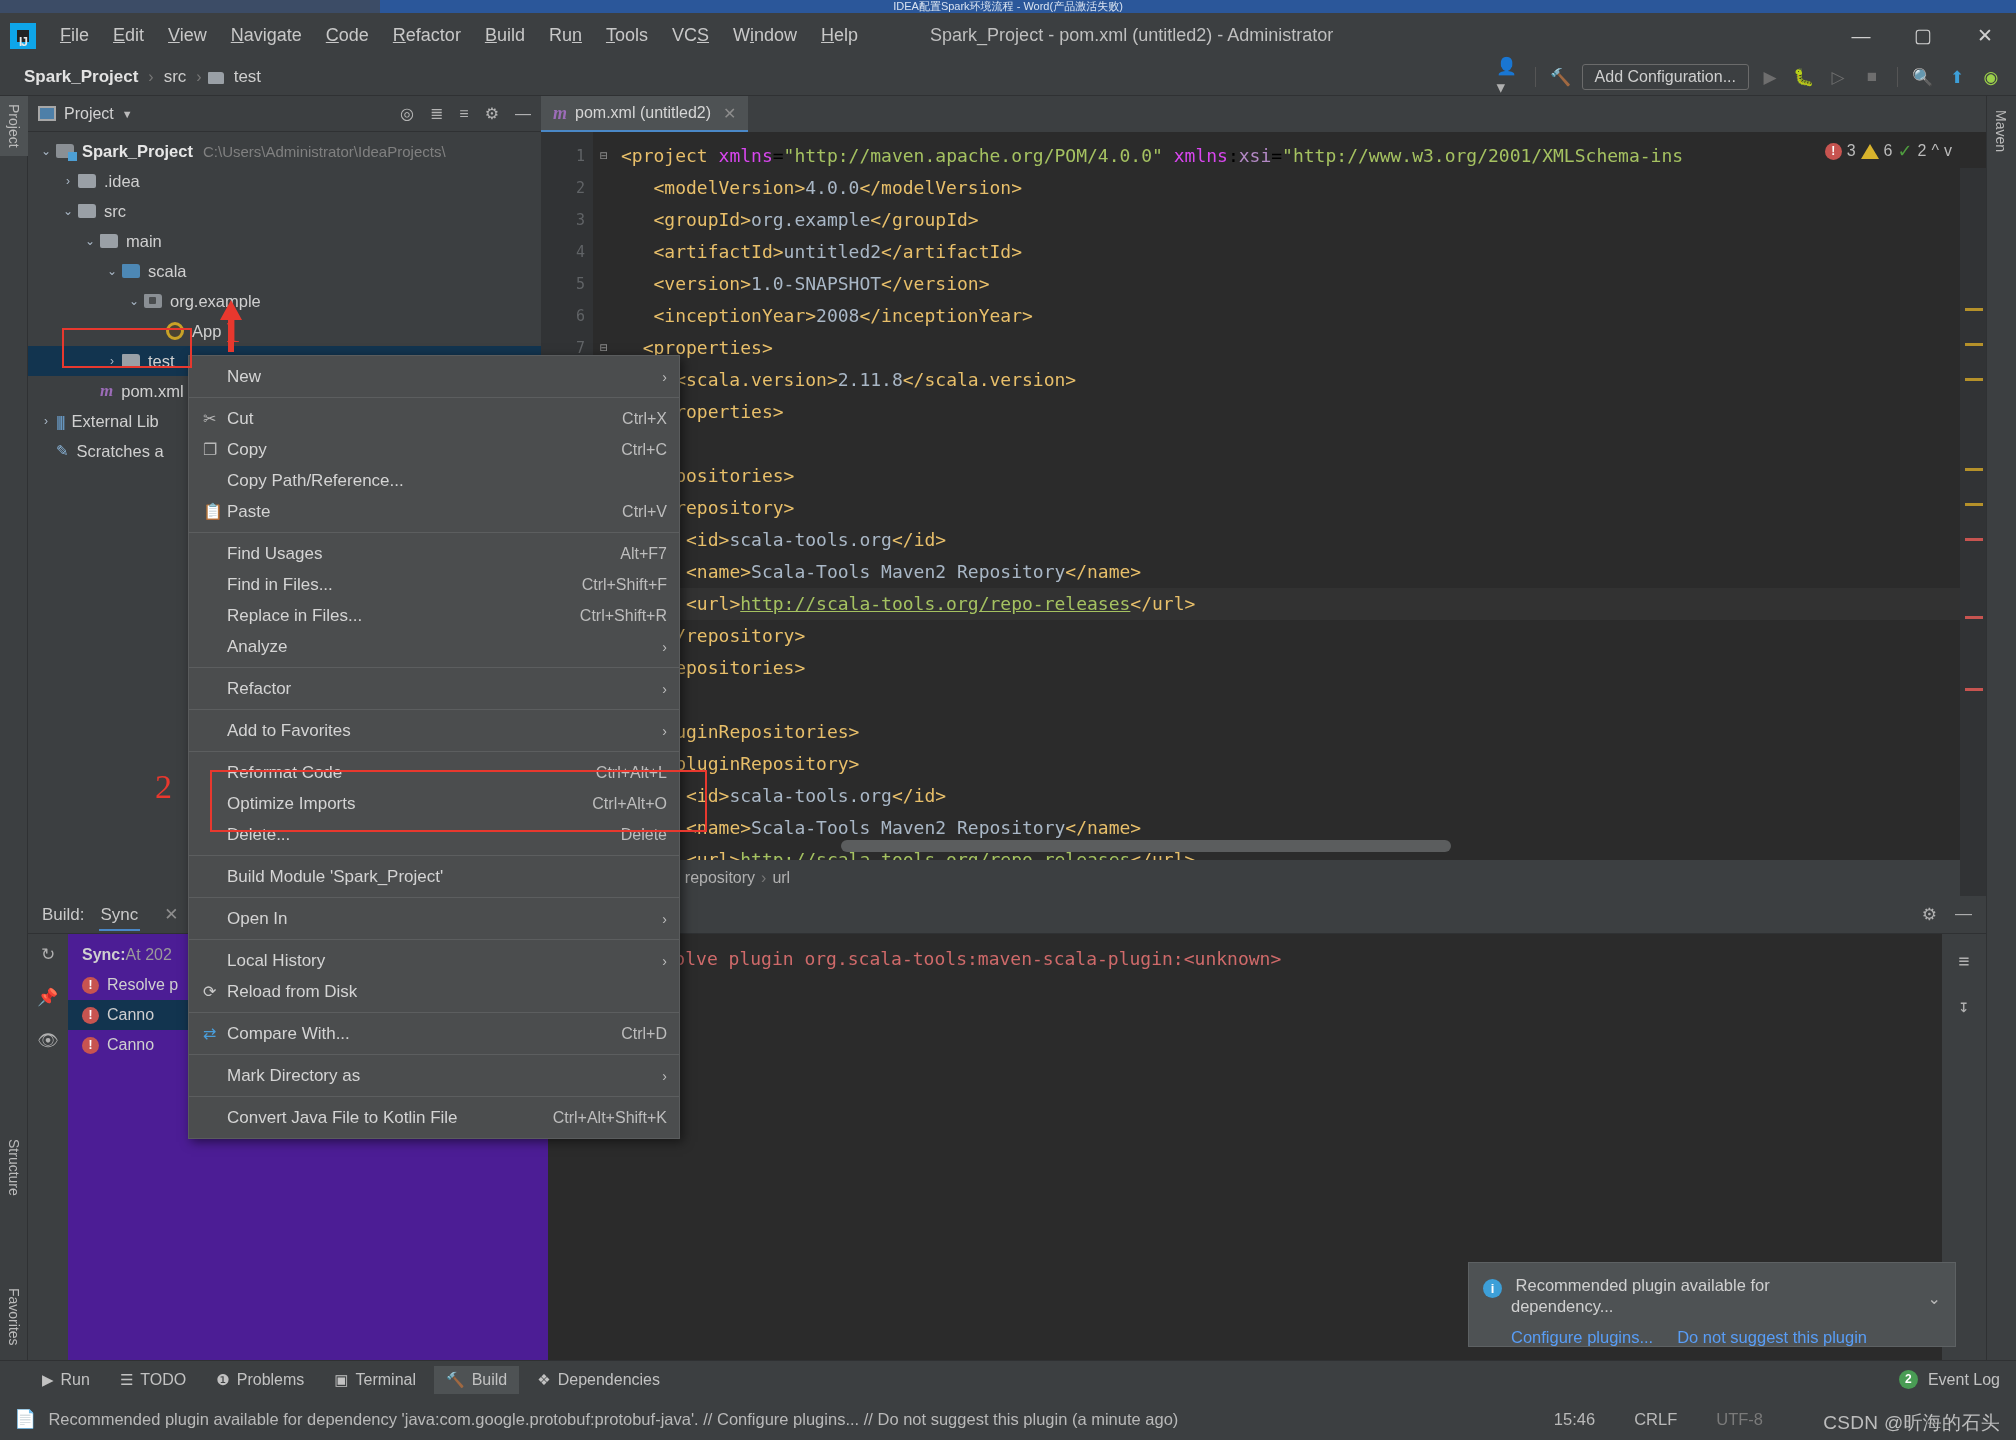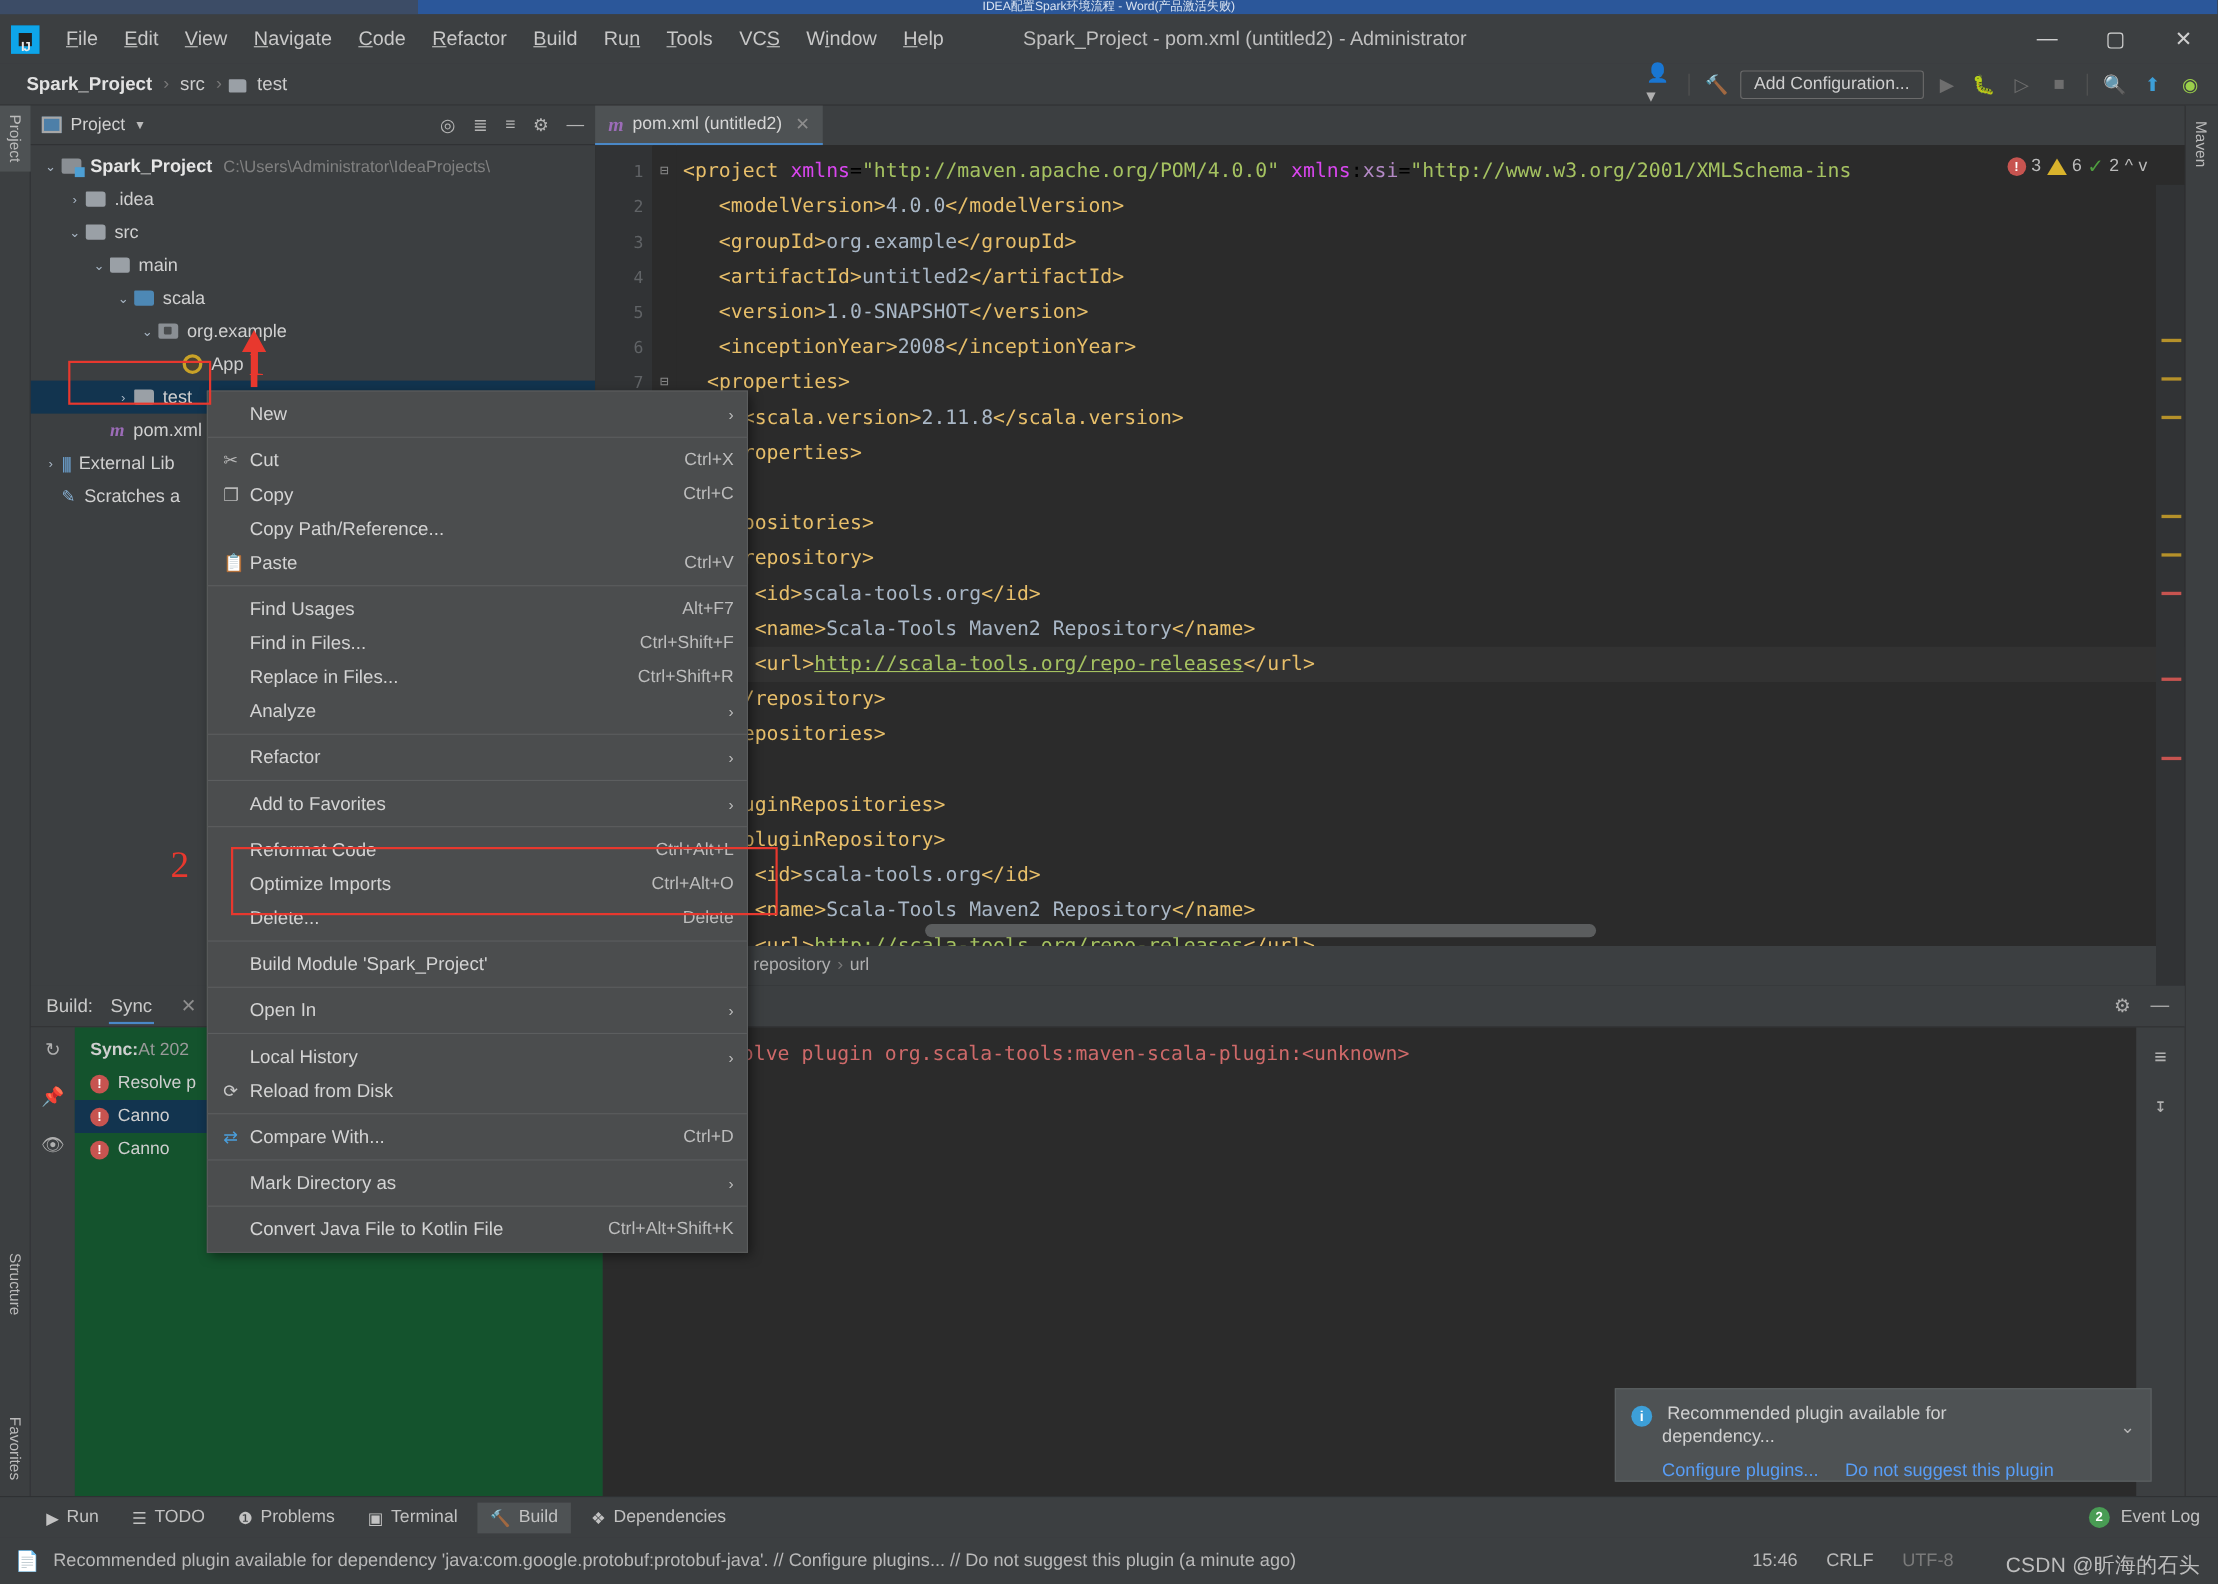--- a/index.html
+++ b/index.html
@@ -207,21 +207,21 @@
   }
   #build-header .syn-tab { border-bottom:2px solid #4a88c7; padding: 6px 2px 4px;}
   #build-header .hx { color:#8d8d8d; margin-left:10px; }
   #bh-right { margin-left:auto; display:flex; gap:18px; padding-right:14px; color:#b0b0b0; font-size:17px;}
   #build-body { position:absolute; top:38px; left:0; right:0; bottom:0; display:flex; }
   #build-side {
     width: 40px; background:#3c3f41; padding-top:10px; display:flex;
     flex-direction:column; align-items:center; gap:22px; color:#b0b0b0; font-size:17px;
   }
   #build-tree {
-    width: 480px; background:#14532d; padding-top:6px; font-size:16px; color:#cfcfcf;
+    width: 480px; background:#4c1d95; padding-top:6px; font-size:16px; color:#cfcfcf;
   }
   .btree-row { height:30px; display:flex; align-items:center; padding-left:14px; white-space:nowrap;}
   .btree-row.sel { background:#12344f; }
   .err-dot { width:17px;height:17px;border-radius:50%;background:#c75450;color:#fff;
              font-size:12px;font-weight:bold;text-align:center;line-height:17px;margin-right:8px;flex:none;}
   #build-console {
     flex:1; background:#2b2b2b; padding: 14px 0 0 18px;
     font-family:"DejaVu Sans Mono", monospace; font-size:18px; color:#cf6a6a;
     position:relative;
   }
@@ -254,21 +254,21 @@
              padding: 5px 12px; }
   .bb-item.active { background:#4e5254; }
   #bb-right { margin-left:auto; display:flex; align-items:center; gap:10px; padding-right:16px;}
   .evt-badge { width:19px;height:19px;border-radius:50%;background:#499c54;color:#fff;
                font-size:12px;font-weight:bold;text-align:center;line-height:19px; }
   #statusbar {
     position:absolute; left:0; bottom:0; width:2016px; height:42px;
     background:#3c3f41; display:flex; align-items:center; padding-left:14px; gap:12px;
     color:#b9b9b9; font-size:16.5px;
   }
-  #sb-right { margin-left:auto; display:flex; align-items:flex-start; gap:26px; padding-right:14px;}
+  #sb-right { margin-left:auto; display:flex; align-items:flex-start; gap:39px; padding-right:14px;}
   #watermark { position:absolute; right:16px; bottom:4px; color:#cfcfcf;
                font-size:19px; opacity:.88; letter-spacing:.3px; }
 
   
   #ctxmenu {
     position: absolute; left: 188px; top: 355px; width: 492px;
     background: #4b4d4e; border: 1px solid #5a5c5d;
     box-shadow: 3px 3px 10px rgba(0,0,0,.5); z-index: 40;
     padding: 5px 0;
   }

